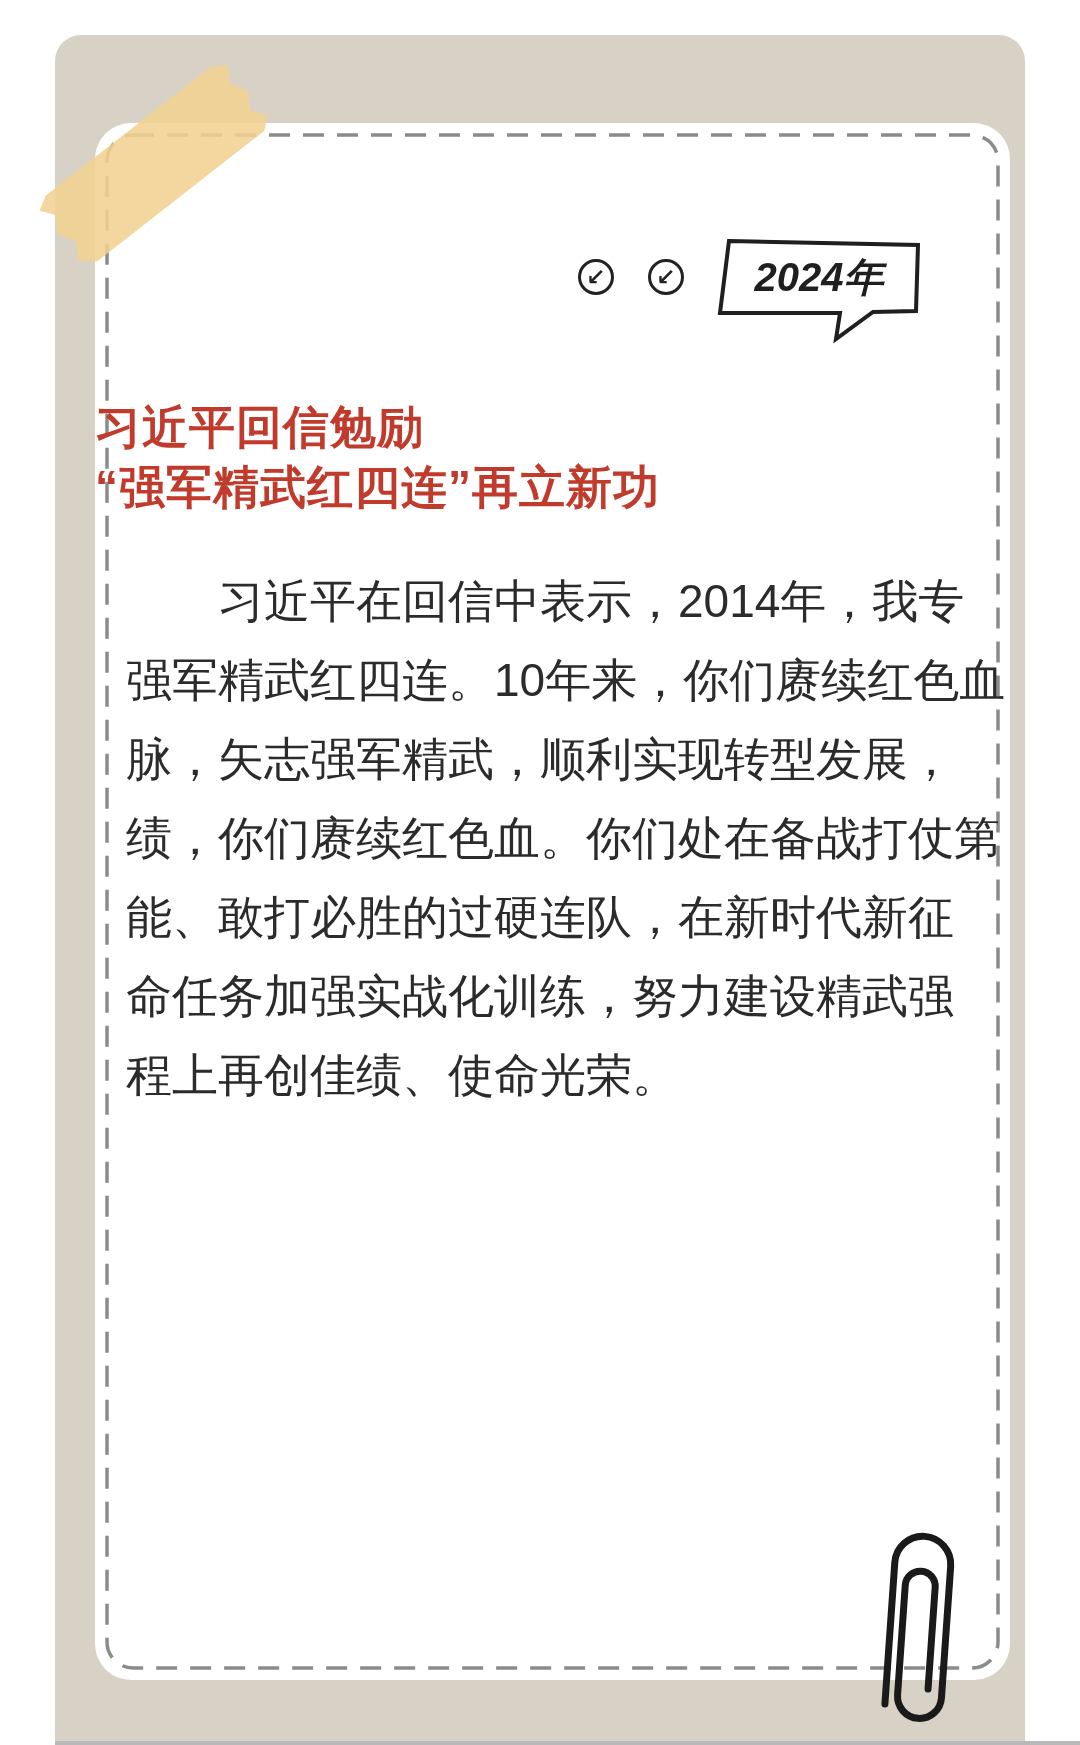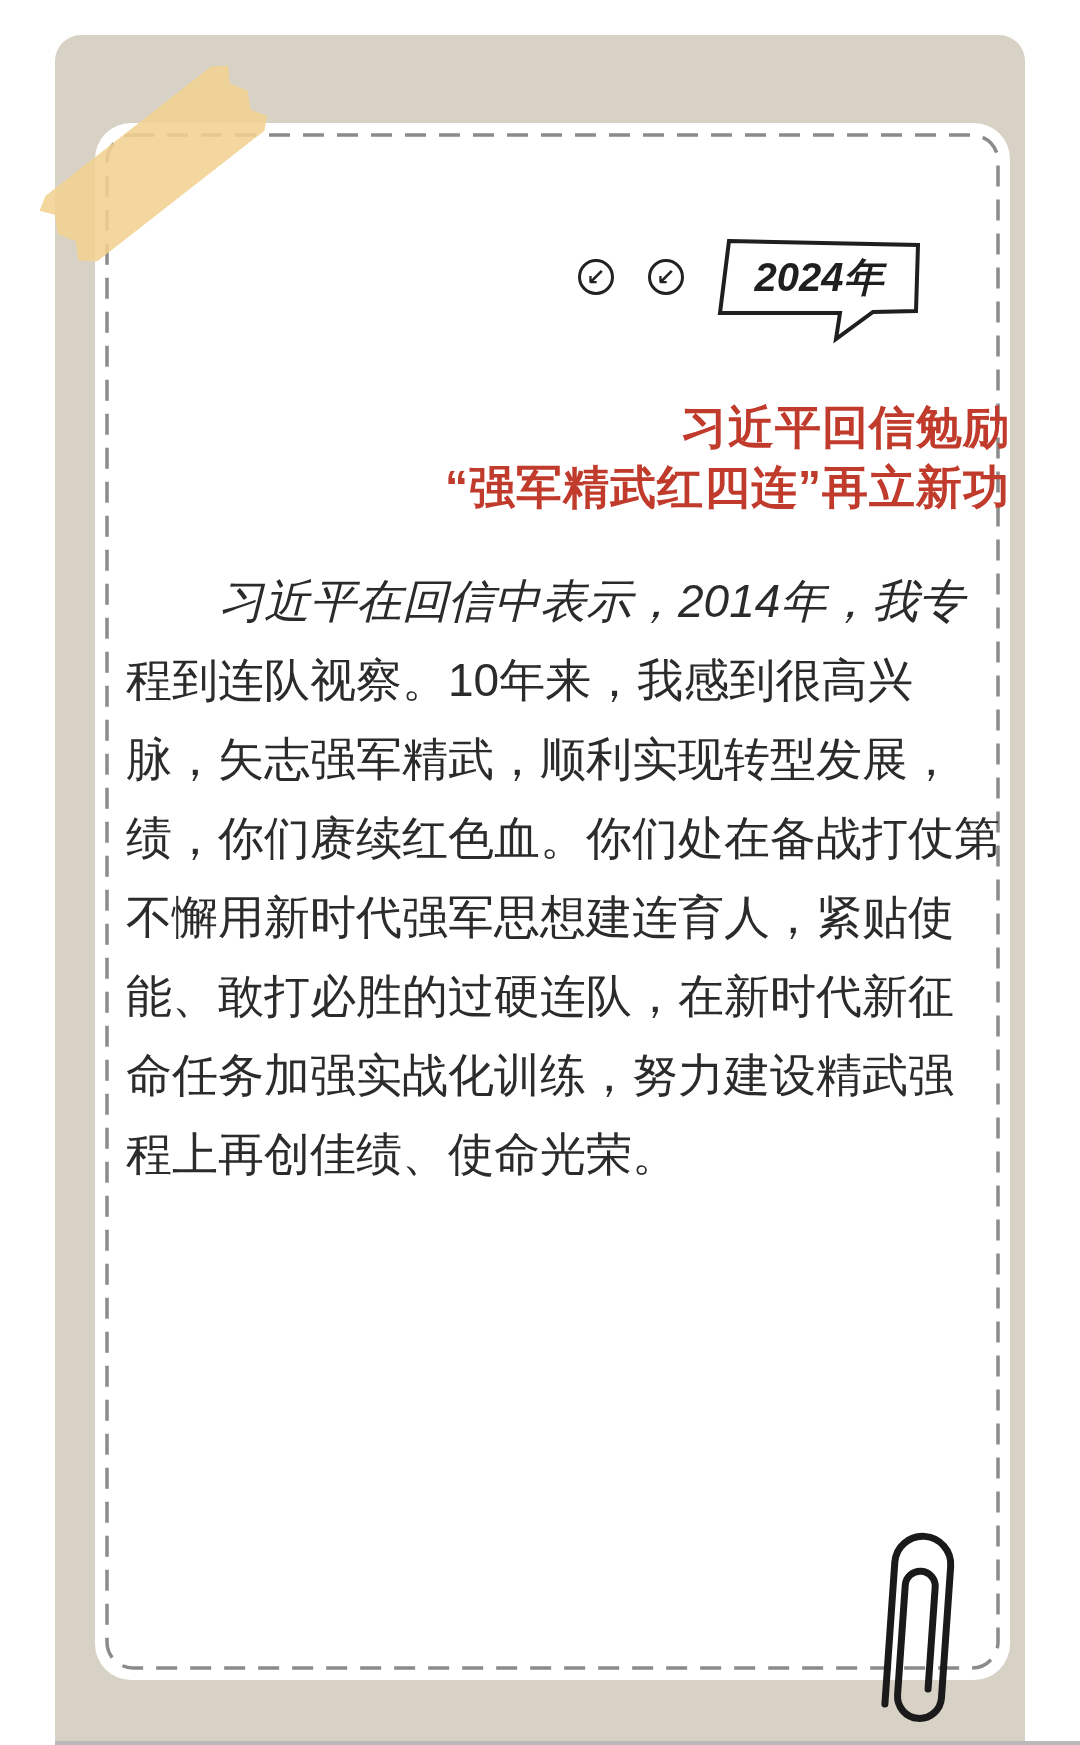--- a/index.html
+++ b/index.html
@@ -36,30 +36,30 @@
   .arrow-2{left:648px;top:259px;}
   
   .bubble-svg{position:absolute;left:715px;top:228px;}
   .bubble-text{
     font-style:italic;font-weight:bold;font-size:40px;fill:#1f1f1f;
     font-family:"Liberation Sans","DejaVu Sans",sans-serif;
   }
   
   .title{
     position:absolute;left:95px;top:397px;width:915px;
-    text-align:right;color:#c13b2c;font-weight:bold;
+    text-align:left;color:#c13b2c;font-weight:bold;
     font-size:46px;line-height:60px;letter-spacing:1px;
   }
   
   .body-text{
     position:absolute;left:126px;top:562px;width:836px;
     color:#2b2b2b;font-size:46px;line-height:79px;
   }
   .body-line{white-space:nowrap;}
-  .body-line.indent{text-indent:92px;font-style:italic;}
+  .body-line.indent{text-indent:92px;}
   
   .clip-svg{position:absolute;left:860px;top:1518px;transform:rotate(4deg);}
   
   .bottom-line{position:absolute;left:55px;right:0;bottom:0;height:4px;background:#b9b9b9;}
 </style>
 </head>
 <body>
 
 <div id="stage">
 
@@ -85,24 +85,23 @@
     <text class="bubble-text" x="104" y="63" text-anchor="middle">2024年</text>
   </svg>
 
   <div class="title">
     <div>习近平回信勉励</div>
     <div>“强军精武红四连”再立新功</div>
   </div>
 
   <div class="body-text">
     <div class="body-line indent">习近平在回信中表示，2014年，我专</div>
-    <div class="body-line">程到连队视察。10年来，我感到很高兴</div>
+    <div class="body-line">强军精武红四连。10年来，你们赓续红色血</div>
     <div class="body-line">脉，矢志强军精武，顺利实现转型发展，</div>
     <div class="body-line">绩，你们赓续红色血。你们处在备战打仗第</div>
-    <div class="body-line">不懈用新时代强军思想建连育人，紧贴使</div>
     <div class="body-line">能、敢打必胜的过硬连队，在新时代新征</div>
     <div class="body-line">命任务加强实战化训练，努力建设精武强</div>
     <div class="body-line">程上再创佳绩、使命光荣。</div>
   </div>
 
   <svg class="clip-svg" width="112" height="228" viewBox="0 0 112 228">
     <path d="M72,170 L72,68 A15,15 0 0 0 42,68 L42,178 A22,22 0 0 0 86,178 L86,46 A28,28 0 0 0 30,46 L30,188" fill="none" stroke="#1a1a1a" stroke-width="7" stroke-linecap="round"></path>
   </svg>
 
   <div class="bottom-line"></div>

